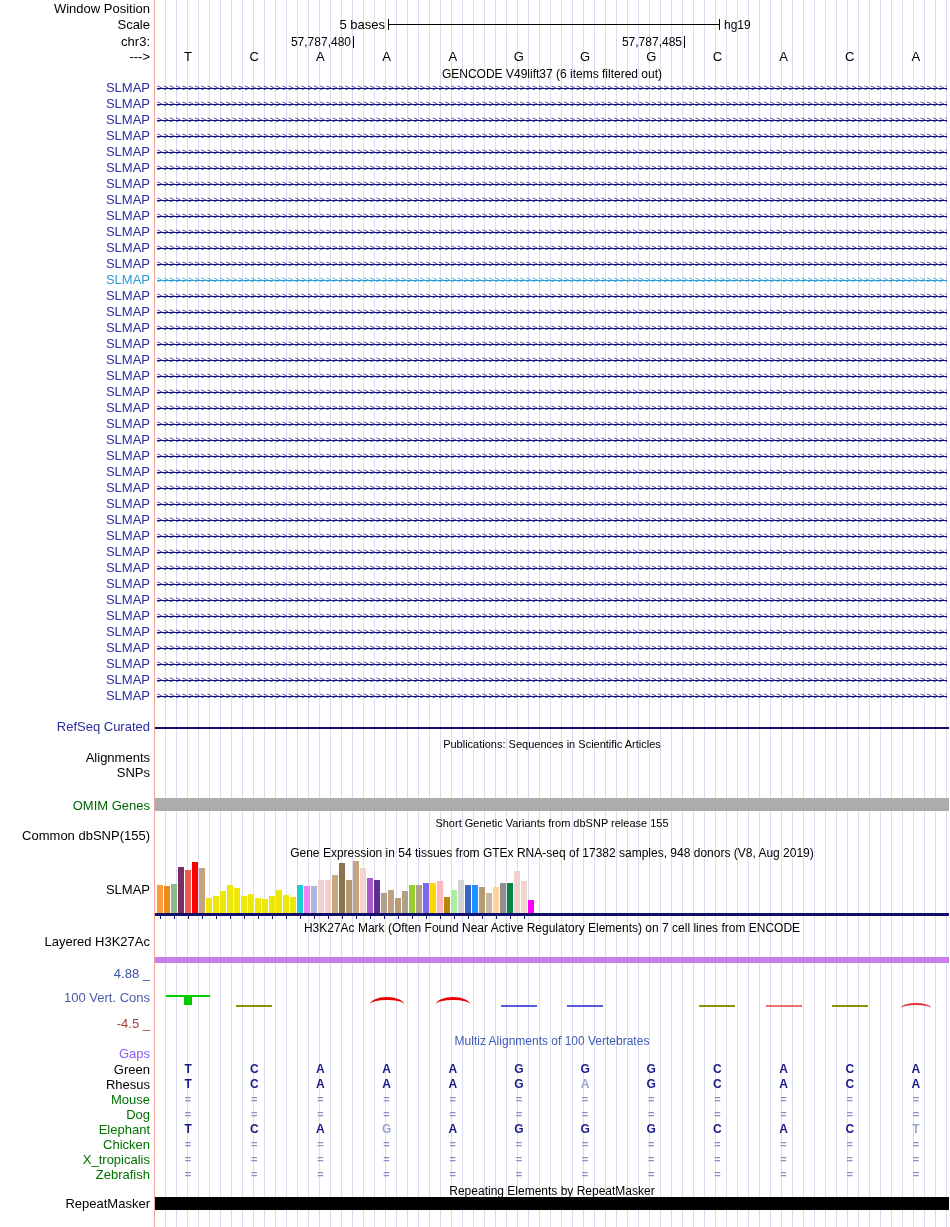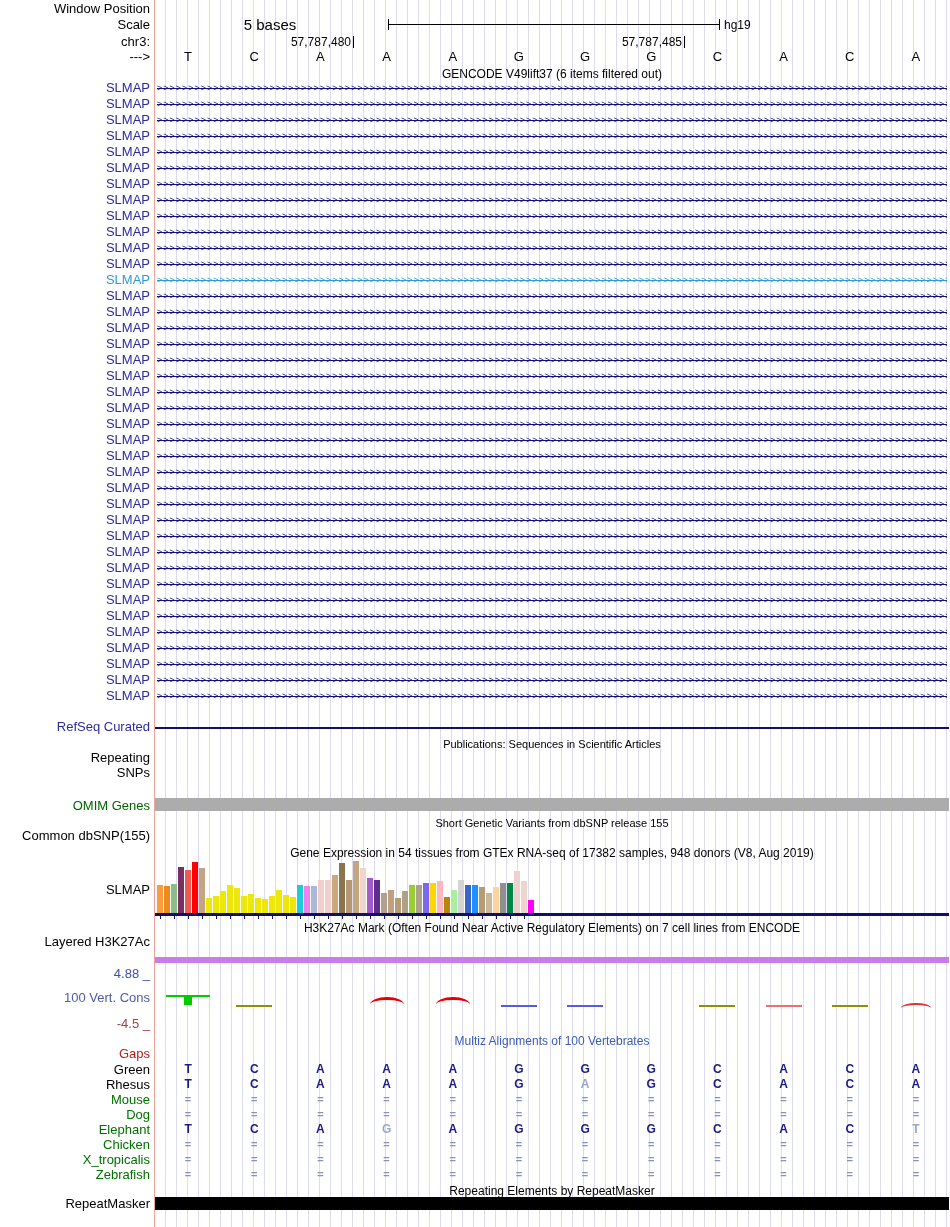--- a/index.html
+++ b/index.html
@@ -26,21 +26,21 @@
 </head>
 <body>
 
 <div class="page">
   <div class="grid-bg"></div>
   <div class="pink-line"></div>
 
   <div class="lbl" style="top:2px">Window Position</div>
 
   <div class="lbl" style="top:18px">Scale</div>
-  <div style="position:absolute;left:155px;top:18px;width:230px;text-align:center;font-size:15px;line-height:14px">5 bases</div>
+  <div style="position:absolute;left:155px;top:18px;width:230px;text-align:right;font-size:13px;line-height:14px">5 bases</div>
   <div class="scalebar"></div>
   <div style="position:absolute;left:724px;top:18px;font-size:12px;line-height:14px">hg19</div>
 
   <div class="lbl" style="top:35px">chr3:</div>
   <div style="position:absolute;left:155px;top:35px;width:196px;text-align:right;font-size:12px;line-height:14px">57,787,480</div>
   <div class="tickmark" style="left:353px;top:36px"></div>
   <div style="position:absolute;left:486px;top:35px;width:196px;text-align:right;font-size:12px;line-height:14px">57,787,485</div>
   <div class="tickmark" style="left:684px;top:36px"></div>
 
   <div class="lbl" style="top:50px">---&gt;</div>
@@ -216,21 +216,21 @@
       <div style="position: absolute; left: 0px; top: 688px; width: 950px; height: 16px;">
         <div style="position: absolute; left: 0px; top: 1px; width: 150px; text-align: right; font-size: 13px; line-height: 14px; color: rgb(43, 43, 158);">SLMAP</div>
         <div style="position: absolute; left: 157px; top: 0px; width: 790px; height: 16px; overflow: hidden; font-size: 9px; line-height: 16px; letter-spacing: 1px; white-space: nowrap; color: rgb(16, 16, 128); background: linear-gradient(rgb(16, 16, 128), rgb(16, 16, 128)) 0px 50% / 100% 1px no-repeat;">&gt;&gt;&gt;&gt;&gt;&gt;&gt;&gt;&gt;&gt;&gt;&gt;&gt;&gt;&gt;&gt;&gt;&gt;&gt;&gt;&gt;&gt;&gt;&gt;&gt;&gt;&gt;&gt;&gt;&gt;&gt;&gt;&gt;&gt;&gt;&gt;&gt;&gt;&gt;&gt;&gt;&gt;&gt;&gt;&gt;&gt;&gt;&gt;&gt;&gt;&gt;&gt;&gt;&gt;&gt;&gt;&gt;&gt;&gt;&gt;&gt;&gt;&gt;&gt;&gt;&gt;&gt;&gt;&gt;&gt;&gt;&gt;&gt;&gt;&gt;&gt;&gt;&gt;&gt;&gt;&gt;&gt;&gt;&gt;&gt;&gt;&gt;&gt;&gt;&gt;&gt;&gt;&gt;&gt;&gt;&gt;&gt;&gt;&gt;&gt;&gt;&gt;&gt;&gt;&gt;&gt;&gt;&gt;&gt;&gt;&gt;&gt;&gt;&gt;&gt;&gt;&gt;&gt;&gt;&gt;&gt;&gt;&gt;&gt;&gt;&gt;&gt;&gt;&gt;&gt;&gt;&gt;&gt;&gt;&gt;&gt;&gt;&gt;&gt;&gt;</div>
       </div>
     </div>
 
   <div class="lbl navy" style="top:720px">RefSeq Curated</div>
   <div class="bar" style="top:727px;height:2px;background:#10106a"></div>
 
   <div class="ctitle small" style="top:737px">Publications: Sequences in Scientific Articles</div>
-  <div class="lbl" style="top:751px">Repeating</div>
+  <div class="lbl" style="top:751px">Alignments</div>
   <div class="lbl" style="top:766px">SNPs</div>
 
   <div class="lbl omim-green" style="top:799px">OMIM Genes</div>
   <div class="bar" style="top:798px;height:13px;background:#acacac"></div>
 
   <div class="ctitle small" style="top:816px">Short Genetic Variants from dbSNP release 155</div>
   <div class="lbl" style="top:829px">Common dbSNP(155)</div>
 
   <div class="ctitle" style="top:846px">Gene Expression in 54 tissues from GTEx RNA-seq of 17382 samples, 948 donors (V8, Aug 2019)</div>
   <div class="lbl" style="top:883px">SLMAP</div>
@@ -336,21 +336,21 @@
       <div style="position: absolute; left: 280.75px; top: 7px; width: 34px; height: 12px; border-top: 3px solid rgb(232, 0, 0); border-radius: 100% 100% 0px 0px;"></div>
       <div style="position: absolute; left: 345.917px; top: 15px; width: 36px; height: 2px; background: rgb(90, 90, 224);"></div>
       <div style="position: absolute; left: 412.083px; top: 15px; width: 36px; height: 2px; background: rgb(90, 90, 224);"></div>
       <div style="position: absolute; left: 544.417px; top: 15px; width: 36px; height: 2px; background: rgb(144, 144, 0);"></div>
       <div style="position: absolute; left: 610.583px; top: 15px; width: 36px; height: 2px; background: rgb(232, 112, 112);"></div>
       <div style="position: absolute; left: 676.75px; top: 15px; width: 36px; height: 2px; background: rgb(144, 144, 0);"></div>
       <div style="position: absolute; left: 745.917px; top: 13px; width: 30px; height: 8px; border-top: 2px solid rgb(232, 48, 48); border-radius: 100% 100% 0px 0px;"></div>
     </div>
 
   <div class="ctitle blue-title" style="top:1034px">Multiz Alignments of 100 Vertebrates</div>
-  <div class="lbl" style="top:1047px;color:#b91c1c">Gaps</div>
+  <div class="lbl" style="top:1047px;color:#8b5cf6">Gaps</div>
   <div id="multiz-rows">
       <div style="position: absolute; left: 0px; top: 1062px; width: 950px; height: 15px;">
         <div style="position: absolute; left: 0px; top: 0px; width: 150px; text-align: right; font-size: 13px; line-height: 15px; color: rgb(0, 0, 0);">Green</div>
         <div style="position: absolute; left: 155px; top: 0px; width: 66.1667px; text-align: center; font-size: 12px; font-weight: bold; line-height: 15px; color: rgb(26, 26, 140);">T</div>
         <div style="position: absolute; left: 221.167px; top: 0px; width: 66.1667px; text-align: center; font-size: 12px; font-weight: bold; line-height: 15px; color: rgb(26, 26, 140);">C</div>
         <div style="position: absolute; left: 287.333px; top: 0px; width: 66.1667px; text-align: center; font-size: 12px; font-weight: bold; line-height: 15px; color: rgb(26, 26, 140);">A</div>
         <div style="position: absolute; left: 353.5px; top: 0px; width: 66.1667px; text-align: center; font-size: 12px; font-weight: bold; line-height: 15px; color: rgb(26, 26, 140);">A</div>
         <div style="position: absolute; left: 419.667px; top: 0px; width: 66.1667px; text-align: center; font-size: 12px; font-weight: bold; line-height: 15px; color: rgb(26, 26, 140);">A</div>
         <div style="position: absolute; left: 485.833px; top: 0px; width: 66.1667px; text-align: center; font-size: 12px; font-weight: bold; line-height: 15px; color: rgb(26, 26, 140);">G</div>
         <div style="position: absolute; left: 552px; top: 0px; width: 66.1667px; text-align: center; font-size: 12px; font-weight: bold; line-height: 15px; color: rgb(26, 26, 140);">G</div>

